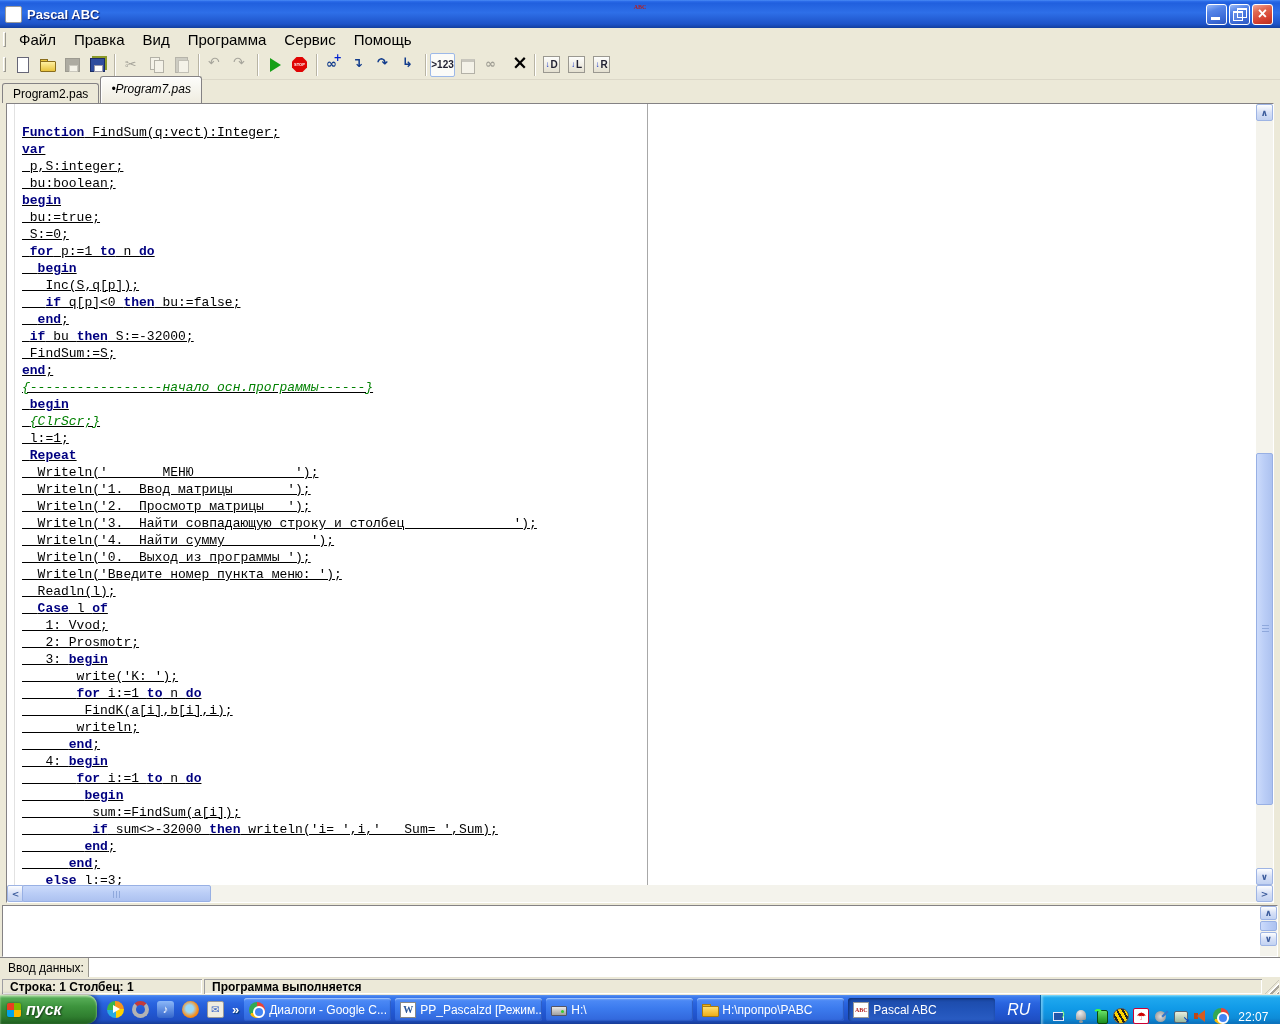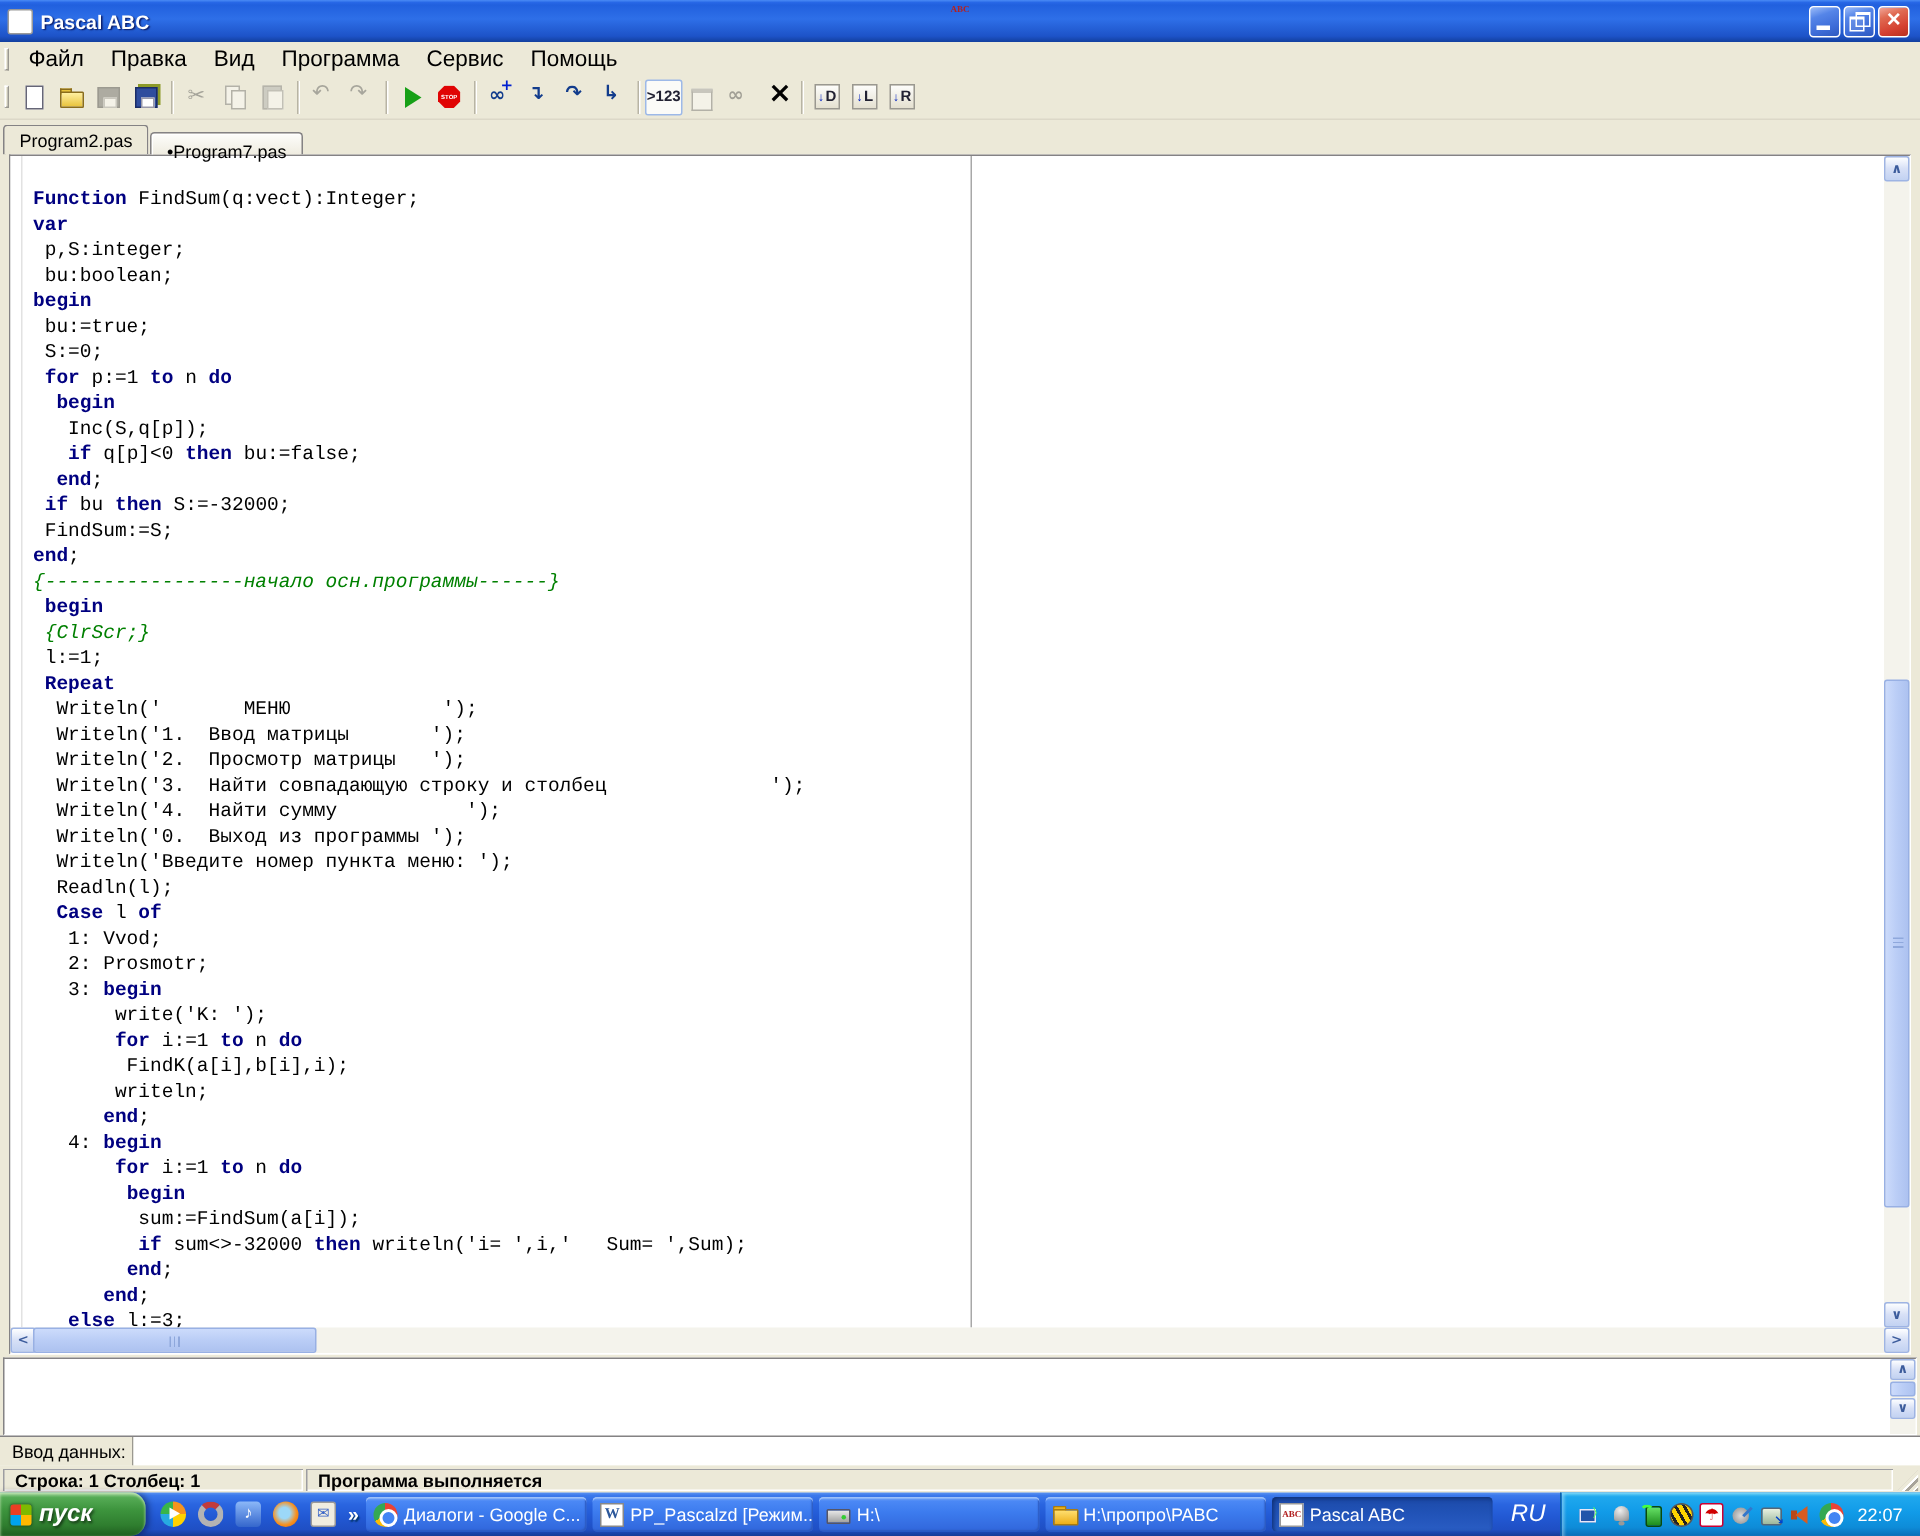--- a/index.html
+++ b/index.html
@@ -58,28 +58,28 @@
 .g-int-format{font:bold 8px "Liberation Sans",sans-serif;}
 .g-console-window::before{content:"";position:absolute;left:2px;top:3px;width:12px;height:11px;background:#fff;border:1px solid #567;border-top:3px solid #89A;}
 .g-watch-window::before{content:"∞";position:absolute;left:1px;top:0px;font-size:13px;font-weight:bold;color:#123C8C;}
 .g-close-window::before{content:"×";position:absolute;left:3px;top:-5px;font-size:19px;font-weight:bold;color:#000;}
 .g-goto-d::before,.g-goto-l::before,.g-goto-r::before{content:"↓";color:#0020C0;font-size:8px;margin-right:1px;font-weight:bold;}
 .g-goto-d,.g-goto-l,.g-goto-r{border:1px solid #9a9890;background:linear-gradient(#FDFDFB,#E4E0D0);}
 
 
 .tabbar{position:absolute;left:2px;top:80px;width:1276px;height:23px;display:flex;align-items:flex-end;}
 .tab{height:20px;padding:3px 10px 0;background:#ECE9D8;border:1px solid #848284;border-bottom:none;border-radius:3px 3px 0 0;font-size:12px;margin-right:1px;white-space:nowrap;}
-.tab.active{height:15px;padding-top:5px;background:linear-gradient(#FDFDFB,#EFECE0);box-shadow:inset 1px 1px 0 #fff;position:relative;z-index:2;}
+.tab.active{height:27px;padding-top:5px;background:linear-gradient(#FDFDFB,#EFECE0);box-shadow:inset 1px 1px 0 #fff;position:relative;z-index:2;font-style:italic;}
 
 
 .editor-frame{position:absolute;left:6px;top:103px;width:1268px;height:800px;border:1px solid;border-color:#848284 #FFFFFF #FFFFFF #848284;background:#fff;}
 .code-pane{position:absolute;left:0;top:0;width:640px;height:781px;background:#fff;overflow:hidden;}
 .gutterline{position:absolute;left:7px;top:0;bottom:0;width:1px;background:#E2E2E2;}
 #code{position:absolute;left:15px;top:20px;font:13px/17px "Liberation Mono","DejaVu Sans Mono",monospace;white-space:pre;}
-.cl{height:17px;}
+.cl{height:17px;text-decoration:underline;}
 .kw{color:#000080;font-weight:bold;}
 .cm{color:#008000;font-style:italic;}
 .pane-divider{position:absolute;left:640px;top:0;width:1px;height:781px;background:#A8A8A8;}
 .right-pane{position:absolute;left:641px;top:0;width:608px;height:781px;background:#fff;}
 
 
 .sbtn{position:absolute;width:17px;height:17px;background:linear-gradient(180deg,#FDFEFF,#D7E0F6 50%,#C2D2F2);border:1px solid #9EB4E4;border-radius:2px;display:flex;align-items:center;justify-content:center;}
 .sbtn::after{font:bold 9px "DejaVu Sans",sans-serif;color:#3C5C9C;}
 .arr-up::after{content:"∧";} .arr-down::after{content:"∨";}
 .arr-left::after{content:"<";} .arr-right::after{content:">";}
@@ -143,21 +143,21 @@
 .a-chrome::after{content:"";position:absolute;left:4px;top:4px;width:8px;height:8px;border-radius:50%;background:#4285F4;border:2px solid #fff;}
 .a-word{background:#fff;border:1px solid #888;}
 .a-word::after{content:"W";position:absolute;inset:0;text-align:center;font:bold 10px/14px "Liberation Serif",serif;color:#2B579A;}
 .a-drive{background:linear-gradient(#E8E8E8,#A0A0A0);border:1px solid #556;height:10px;margin-top:3px;border-radius:1px;}
 .a-drive::after{content:"";position:absolute;right:2px;top:3px;width:3px;height:3px;border-radius:50%;background:#3C3;}
 .a-folder::before{content:"";position:absolute;left:0;top:2px;width:7px;height:4px;background:#EDB41F;border:1px solid #A87B12;border-bottom:none;border-radius:1px 1px 0 0;}
 .a-folder::after{content:"";position:absolute;left:0;top:4px;width:15px;height:9px;background:linear-gradient(#FFDF70,#EDAE19);border:1px solid #A87B12;border-radius:1px;}
 .a-pascal{background:#fff;border:1px solid #999;}
 .a-pascal::after{content:"ABC";position:absolute;inset:0;text-align:center;font:bold 6px/14px "Liberation Serif",serif;color:#B22222;}
 .lang{margin-left:auto;color:#fff;font-size:16px;padding:0 10px;flex:none;font-style:italic;}
-.tray{height:29px;display:flex;align-items:center;gap:4px;padding:0 12px;flex:none;
+.tray{height:29px;display:flex;align-items:flex-end;gap:4px;padding:0 12px;flex:none;
  background:linear-gradient(180deg,#4BC8F5 0,#1FA8EE 10%,#119BE8 45%,#0E8CD8 80%,#0A6EB8 100%);
  border-left:1px solid #0A62A8;box-shadow:inset 2px 1px 2px rgba(255,255,255,.35);}
 .tray-ico{width:16px;height:16px;position:relative;flex:none;}
 .t-network-display::before{content:"";position:absolute;left:0;top:4px;width:9px;height:7px;background:#2255AA;border:1px solid #E8E8F8;}
 .t-network-display::after{content:"〉";position:absolute;right:0;top:1px;font-size:8px;color:#5F5;font-weight:bold;}
 .t-bell::before{content:"";position:absolute;left:3px;top:2px;width:10px;height:10px;background:radial-gradient(circle at 40% 30%,#EEE,#AAA 70%,#888);border-radius:50% 50% 15% 15%;}
 .t-bell::after{content:"";position:absolute;left:6px;bottom:1px;width:4px;height:3px;background:#999;border-radius:50%;}
 .t-usb-modem::before{content:"";position:absolute;right:1px;top:2px;width:9px;height:12px;border-radius:2px;background:linear-gradient(#66E066,#1C8C1C);border:1px solid #0A4A0A;}
 .t-usb-modem::after{content:"";position:absolute;left:0;top:1px;width:6px;height:6px;border:2px solid #4F4;border-color:#4F4 transparent transparent transparent;border-radius:50%;}
 .t-beeline{border-radius:50%;background:repeating-linear-gradient(60deg,#FFD400 0 3px,#222 3px 5px);border:1px solid #555;}

